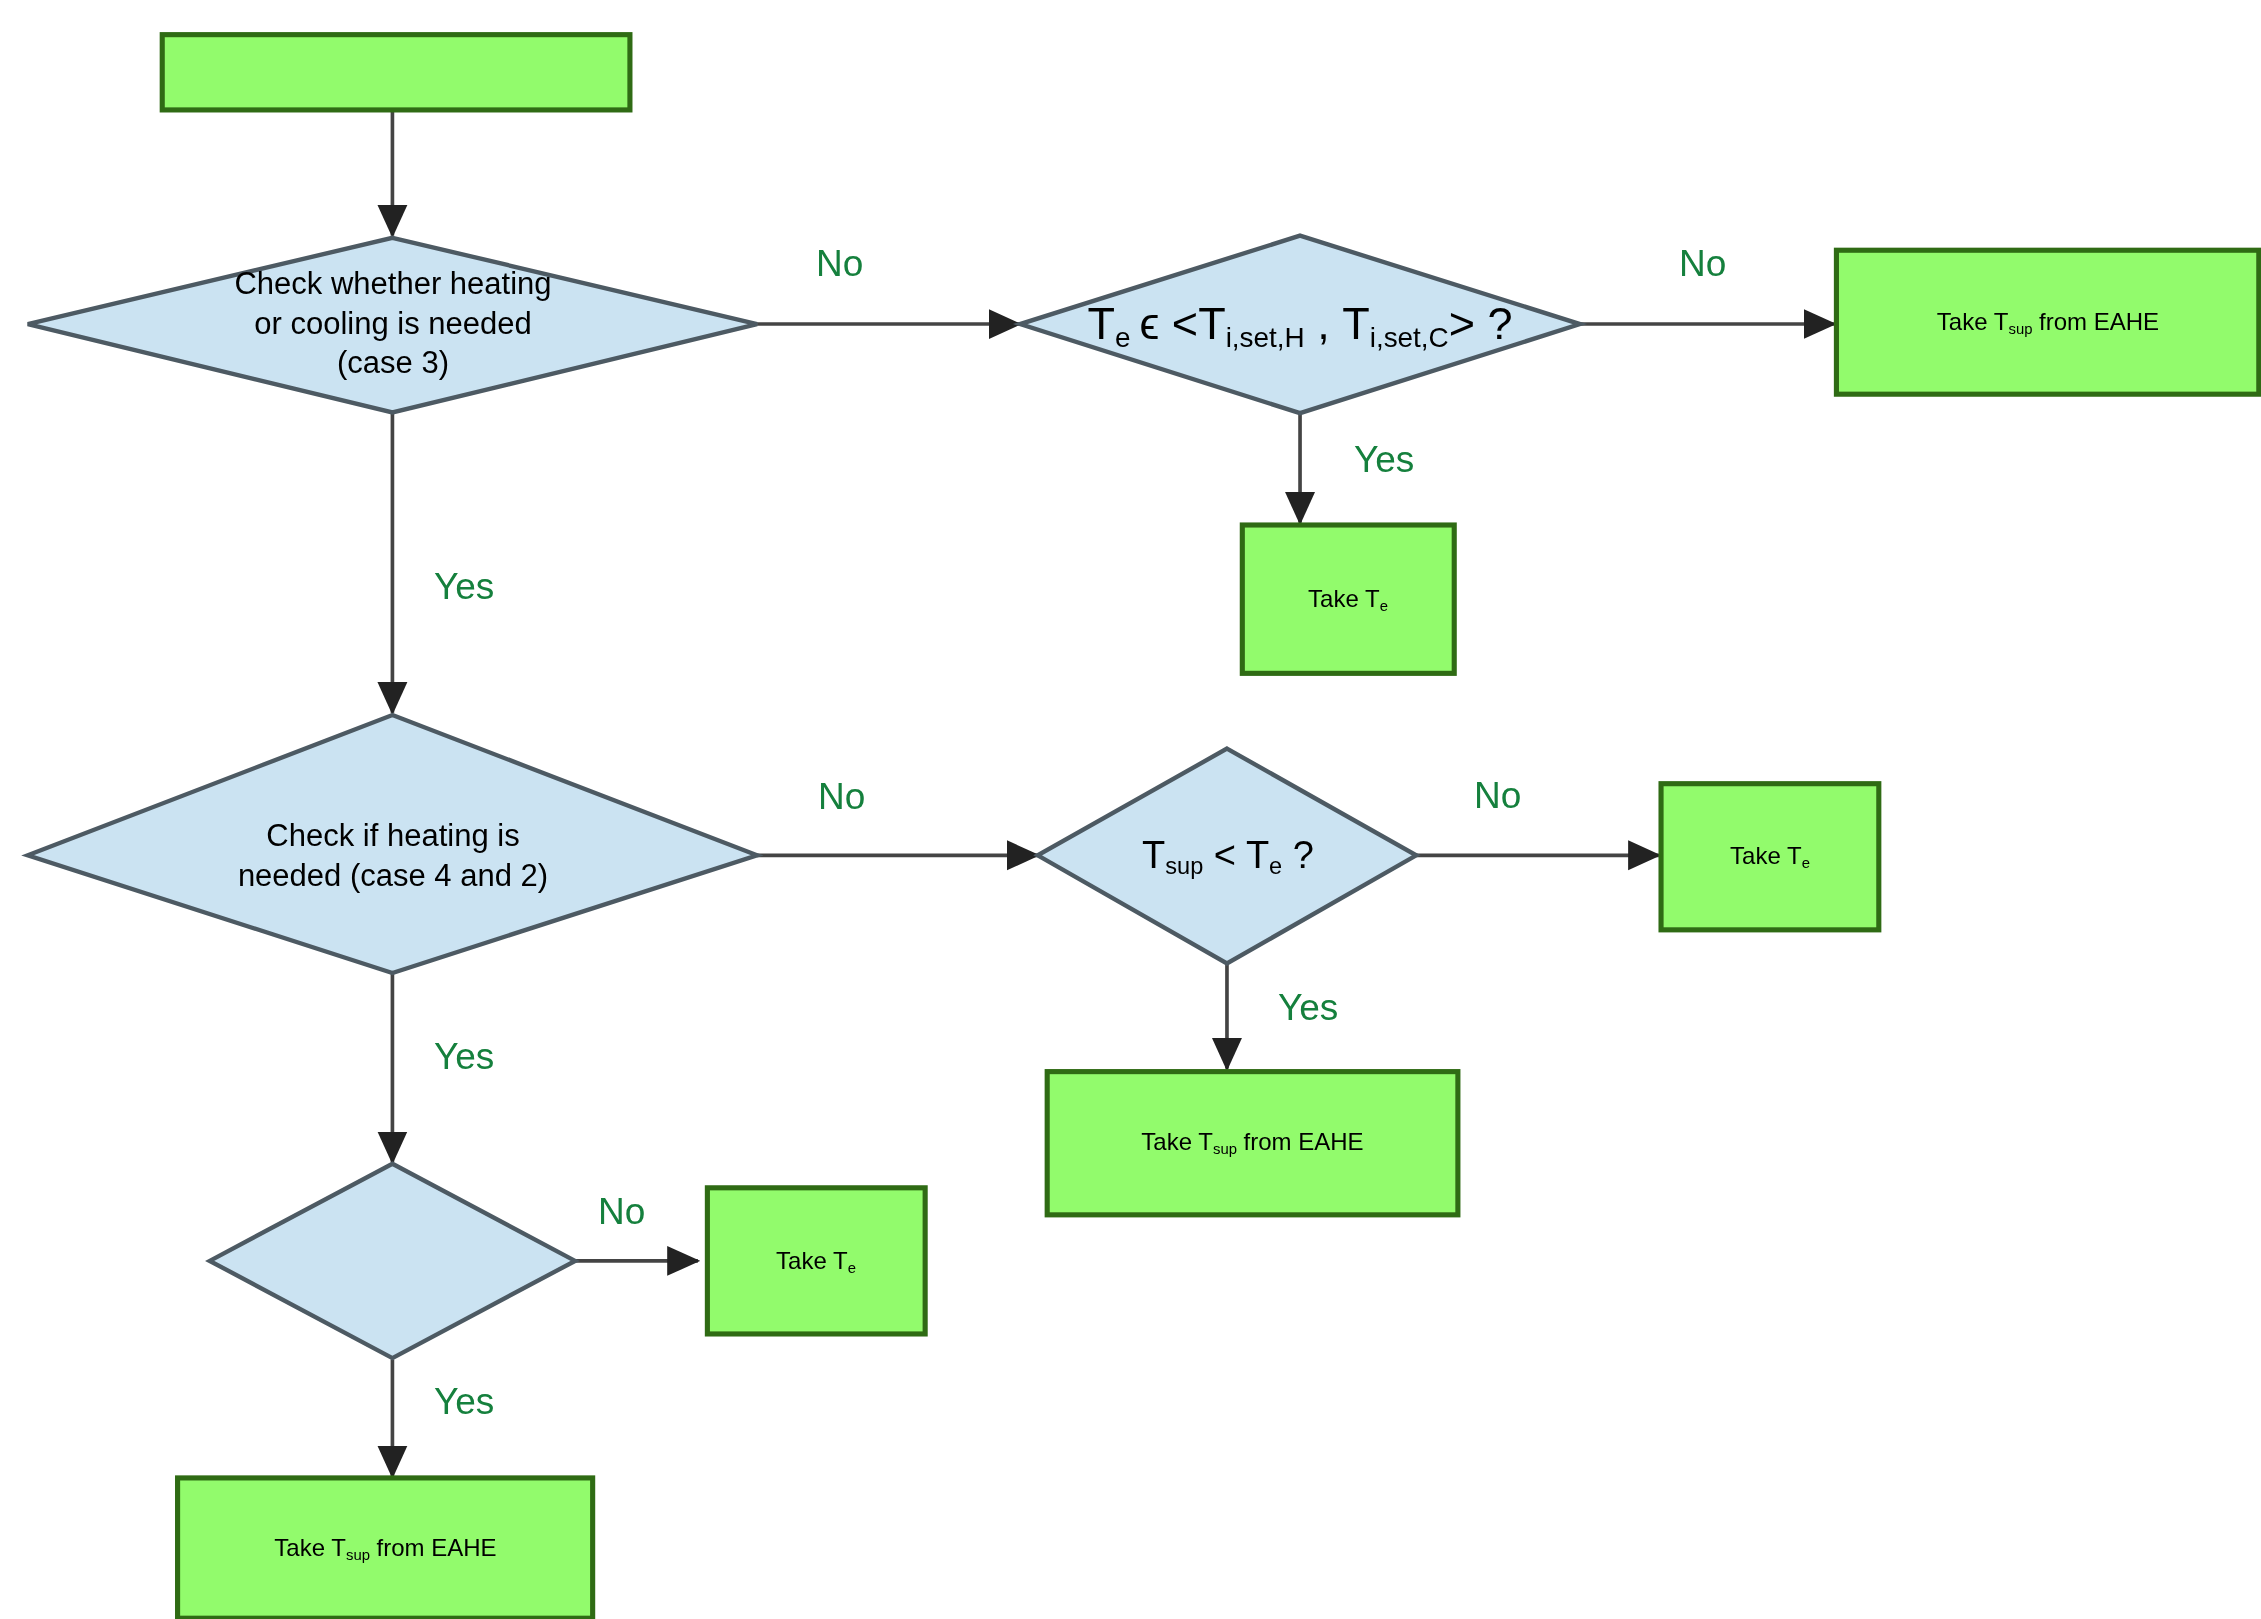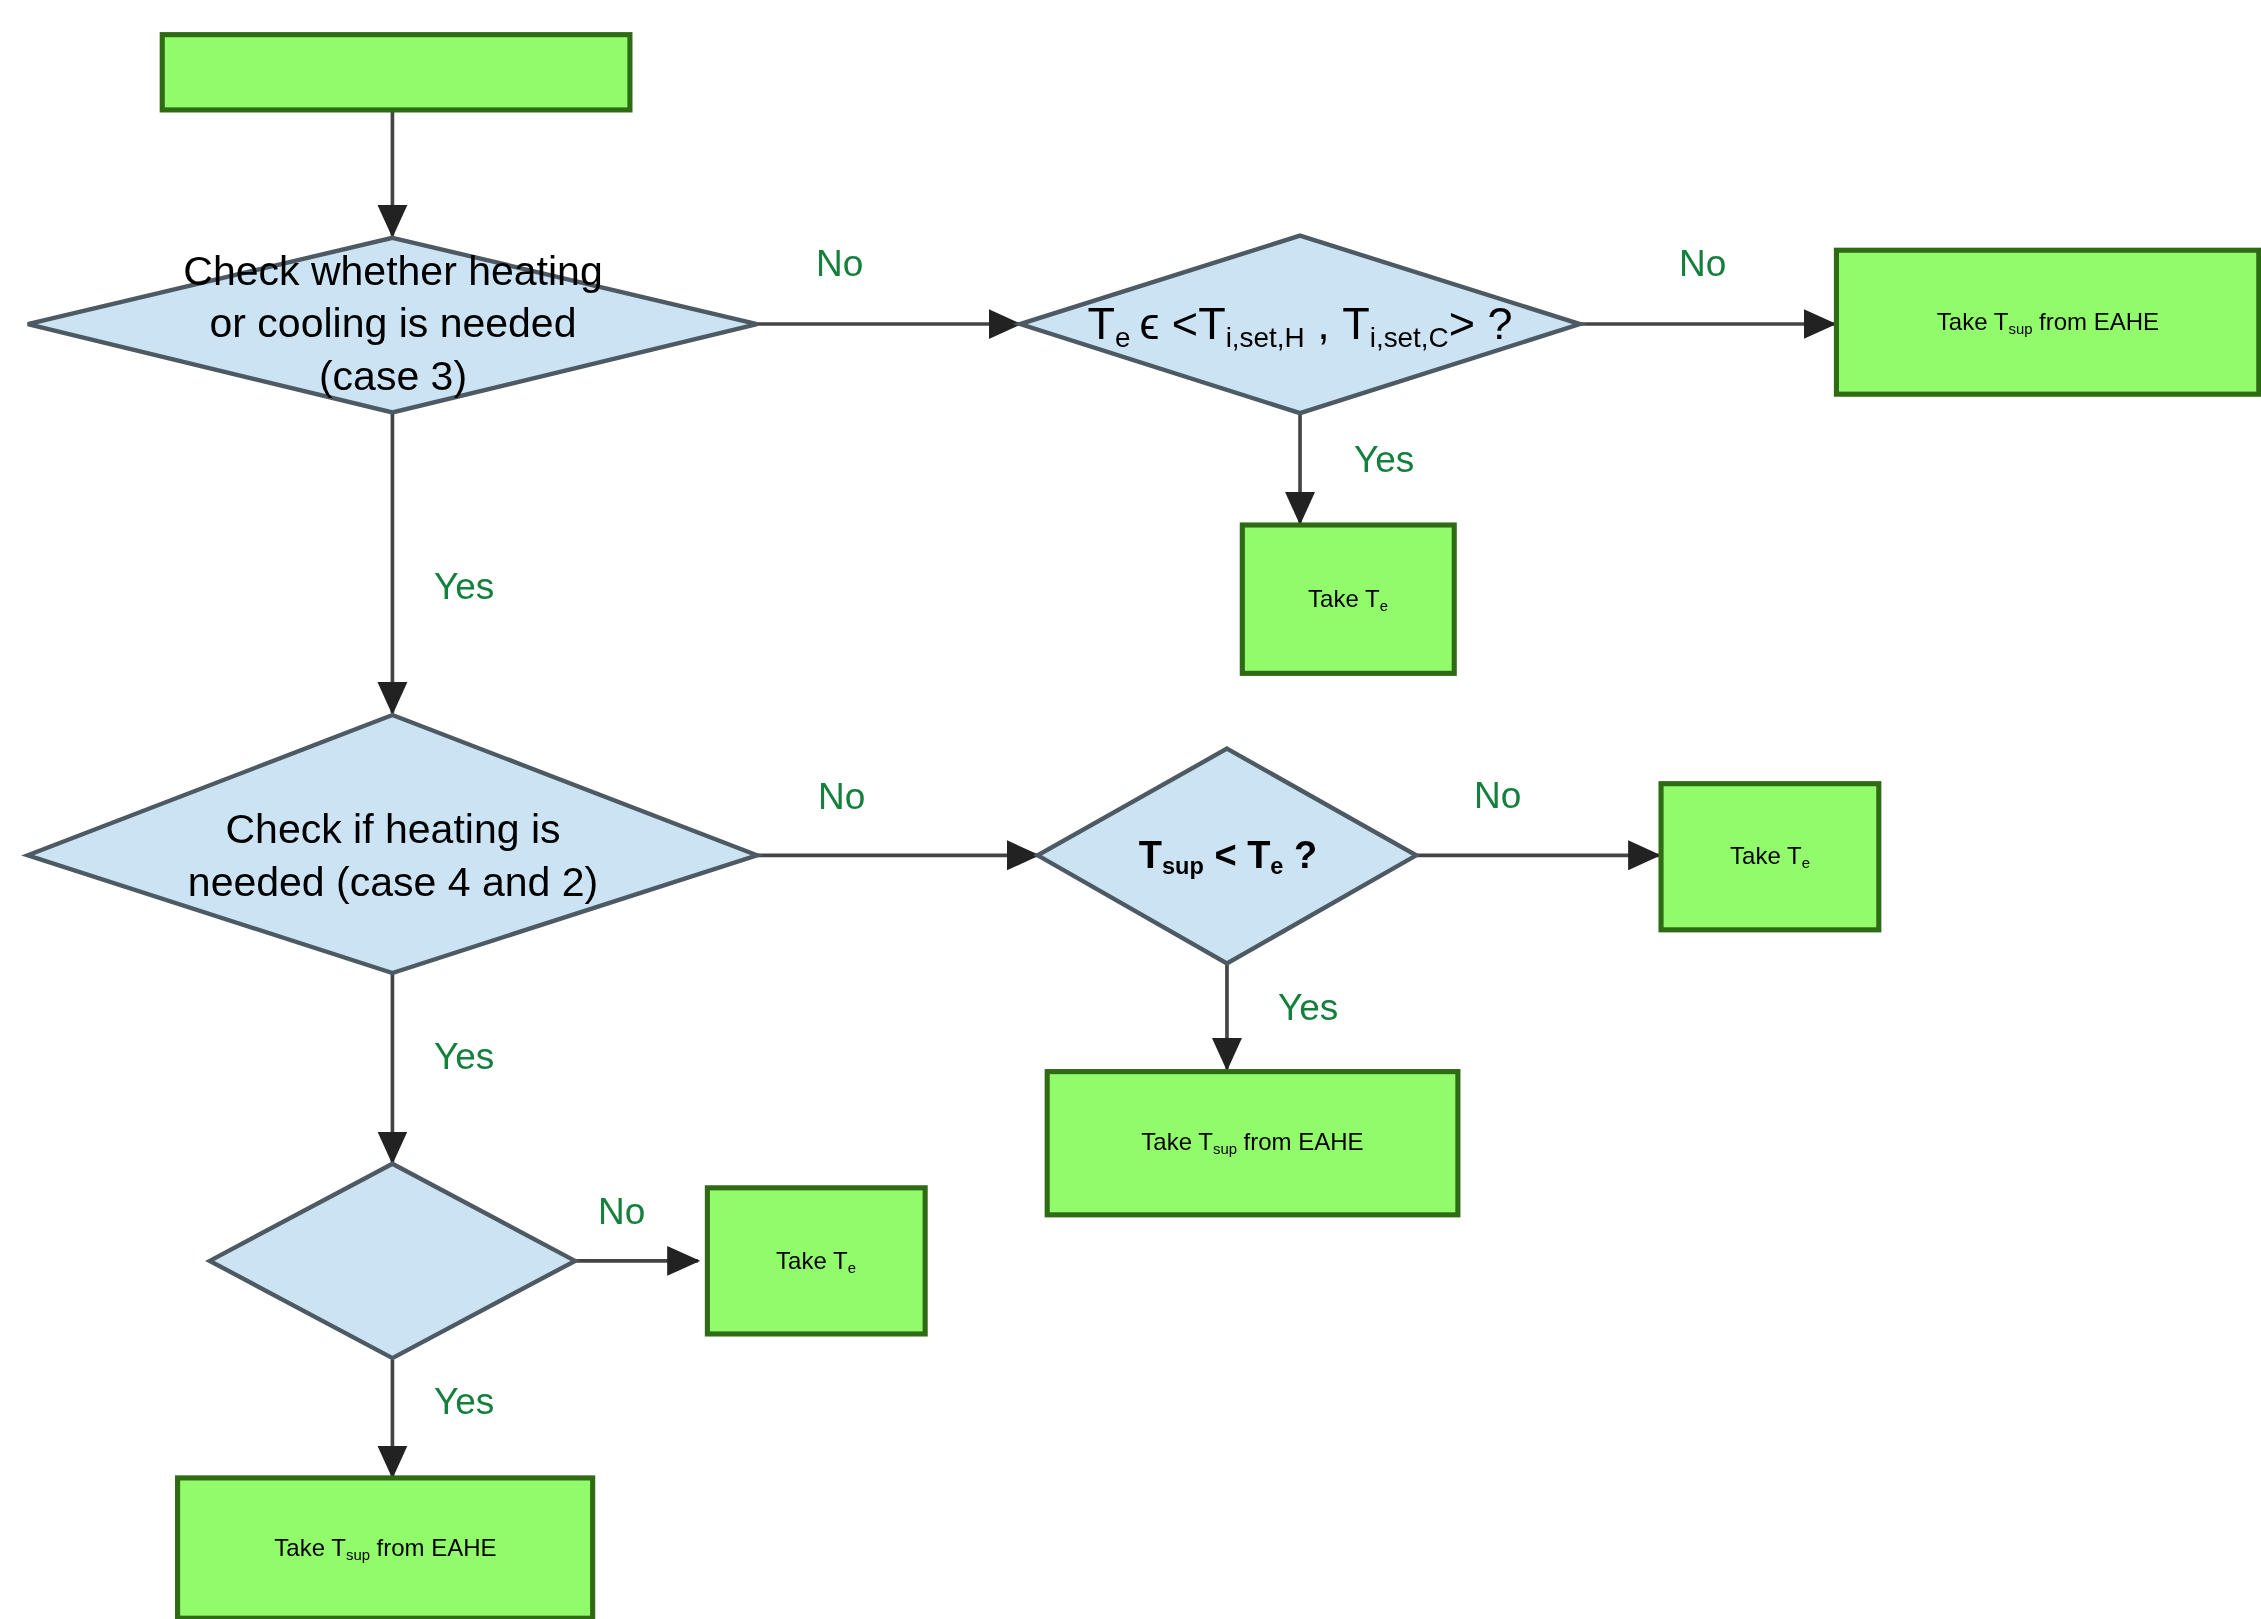--- a/index.html
+++ b/index.html
@@ -30,23 +30,23 @@
     display: flex;
     align-items: center;
     justify-content: center;
     text-align: center;
     color: #000000;
     line-height: 1.28;
     pointer-events: none;
     white-space: pre-line;
   }
   .proc-label { font-size: 24px; }
-  .dec-label  { font-size: 41px; }
+  .dec-label  { font-size: 31px; }
   .start-label{ font-size: 42px; }
-  .eq-label   { font-size: 38px; font-weight: bold; }
+  .eq-label   { font-size: 38px; }
   .eq-label-big { font-size: 45px; }
   .edge-label {
     position: absolute;
     font-size: 37px;
     color: #15803d;
     pointer-events: none;
   }
   sub {
     font-size: 0.62em;
     vertical-align: baseline;

